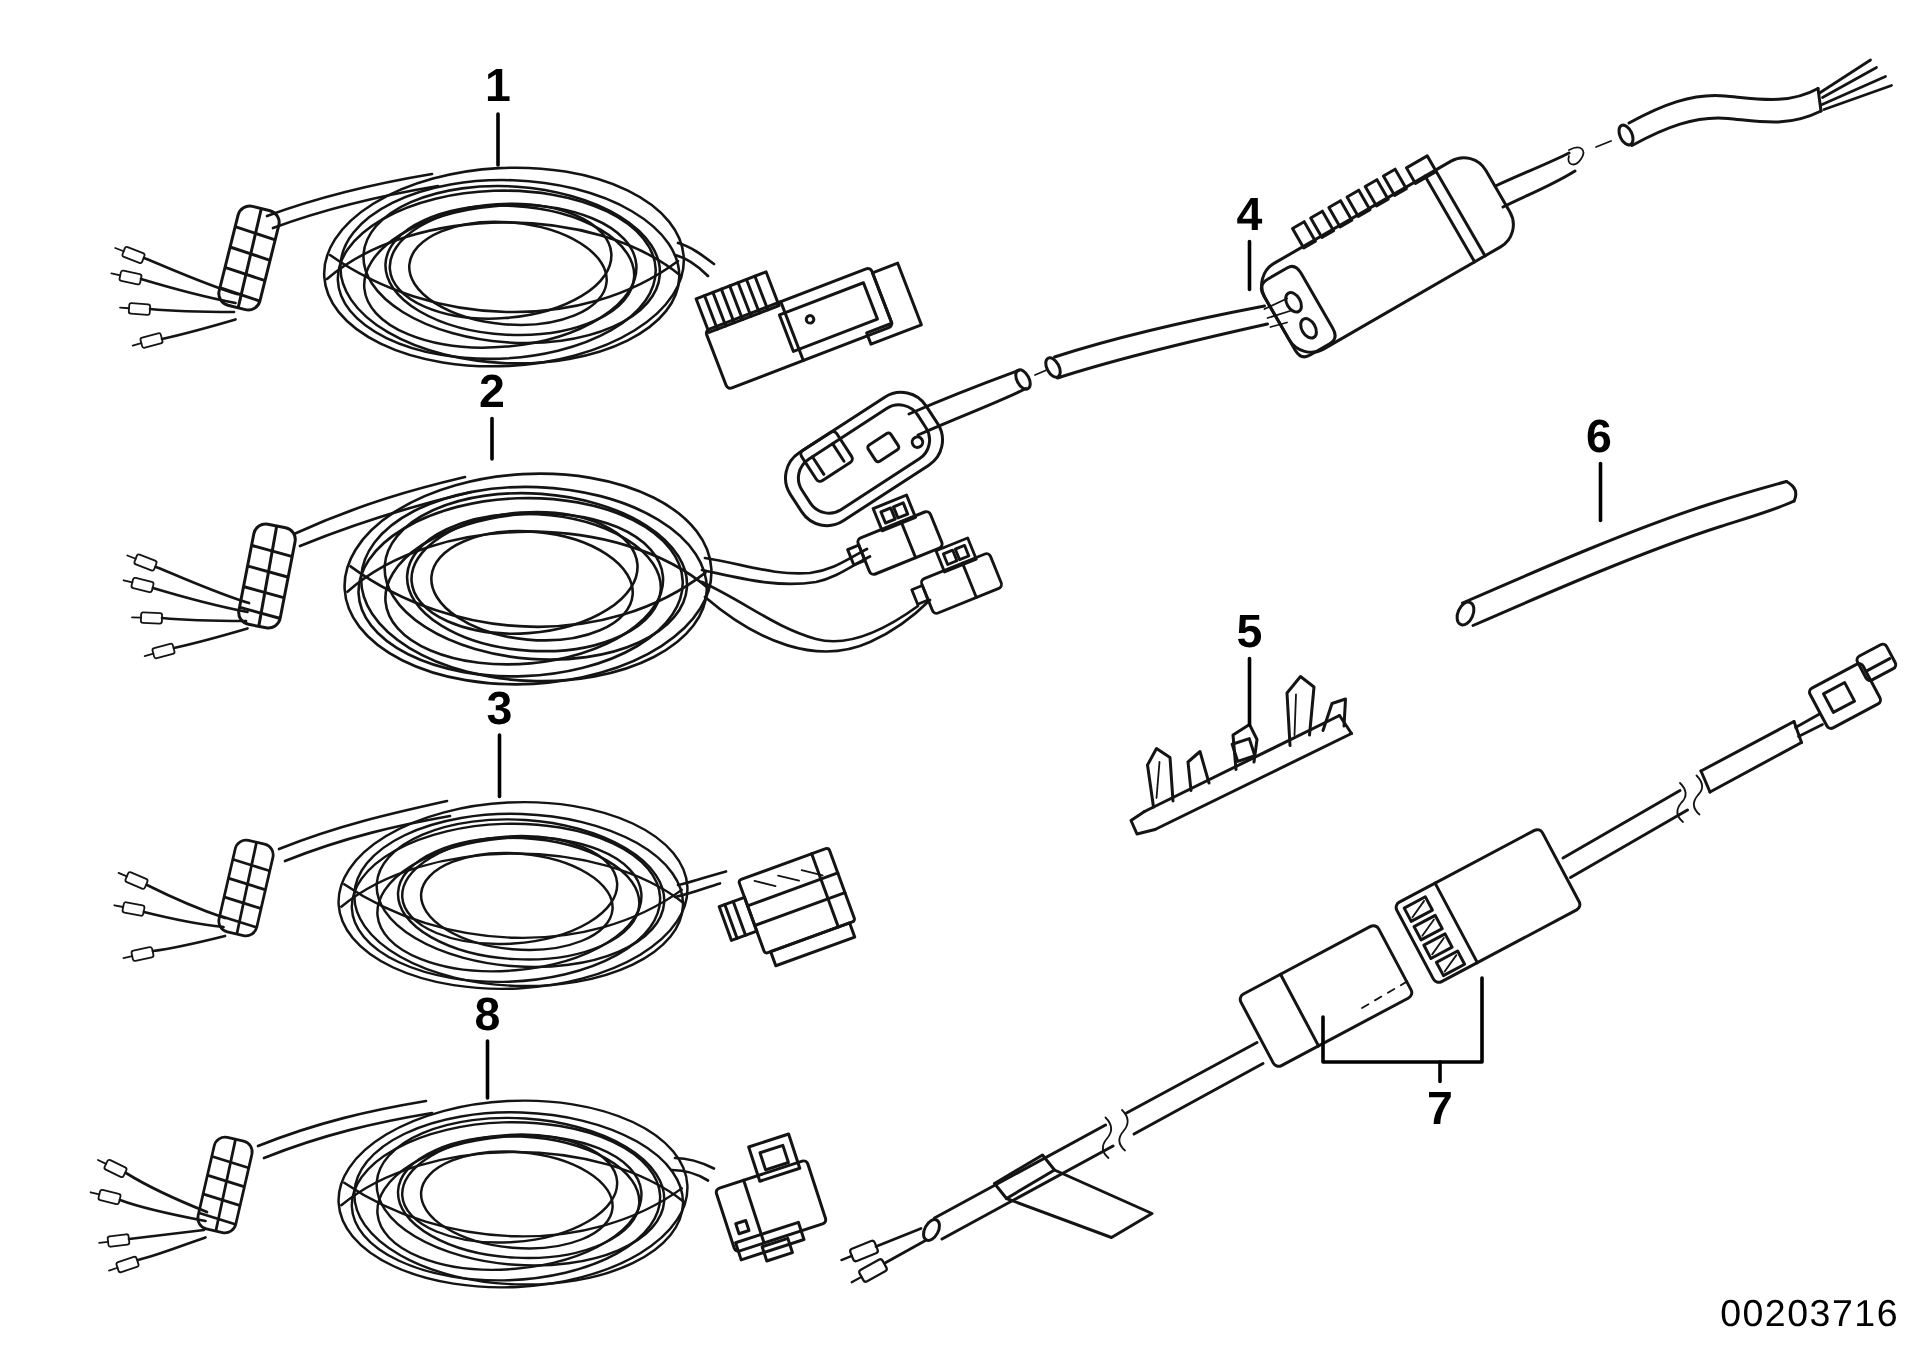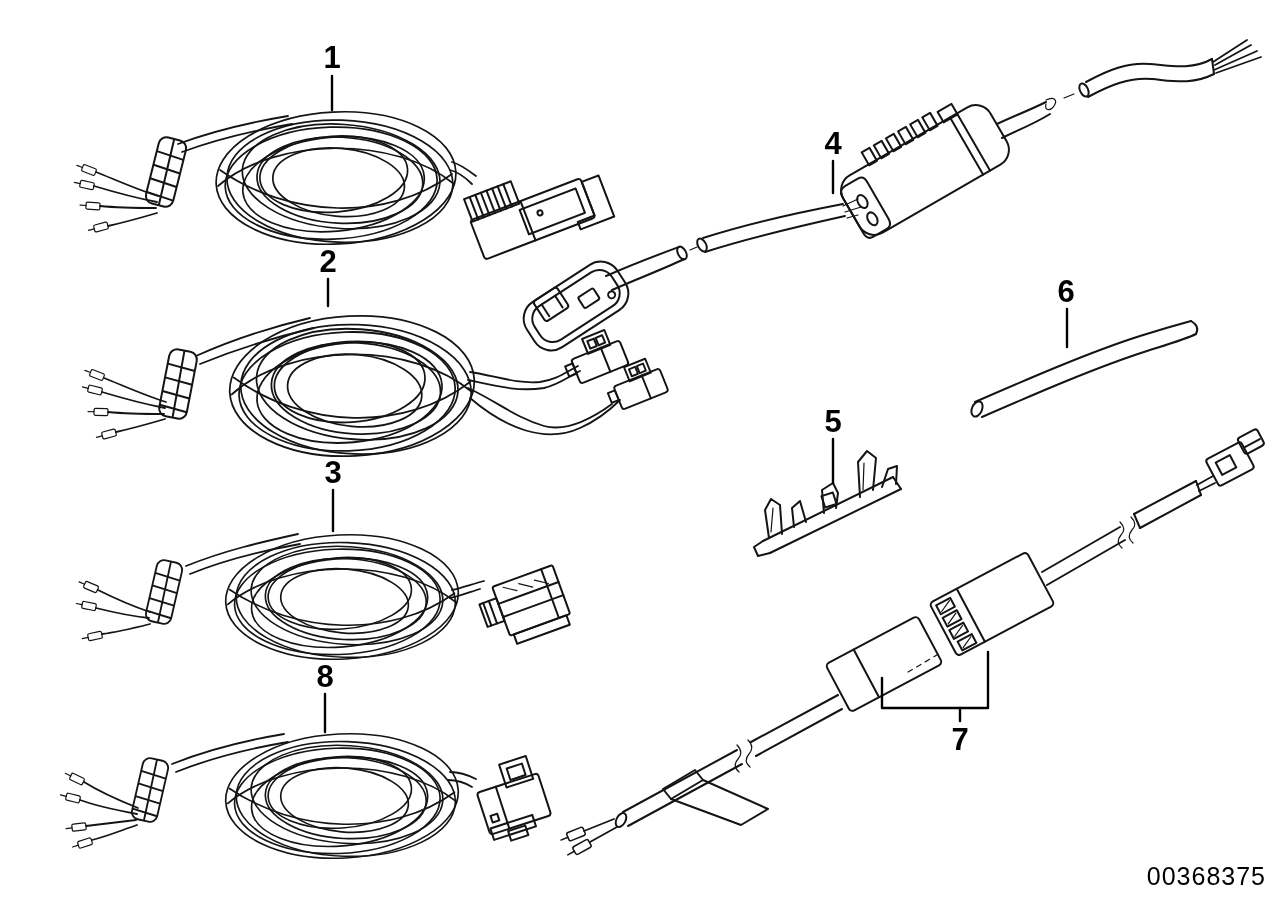--- a/index.html
+++ b/index.html
@@ -320,15 +320,15 @@
 
   <div class="callout" style="left:332px;top:57px">1</div>
   <div class="callout" style="left:328px;top:261px">2</div>
   <div class="callout" style="left:333px;top:472px">3</div>
   <div class="callout" style="left:833px;top:143px">4</div>
   <div class="callout" style="left:833px;top:421px">5</div>
   <div class="callout" style="left:1066px;top:291px">6</div>
   <div class="callout" style="left:960px;top:739px">7</div>
   <div class="callout" style="left:325px;top:676px">8</div>
 
-  <div class="image-id">00368375</div>
+  <div class="image-id">00203716</div>
 
 </div>
 
 </body></html>

